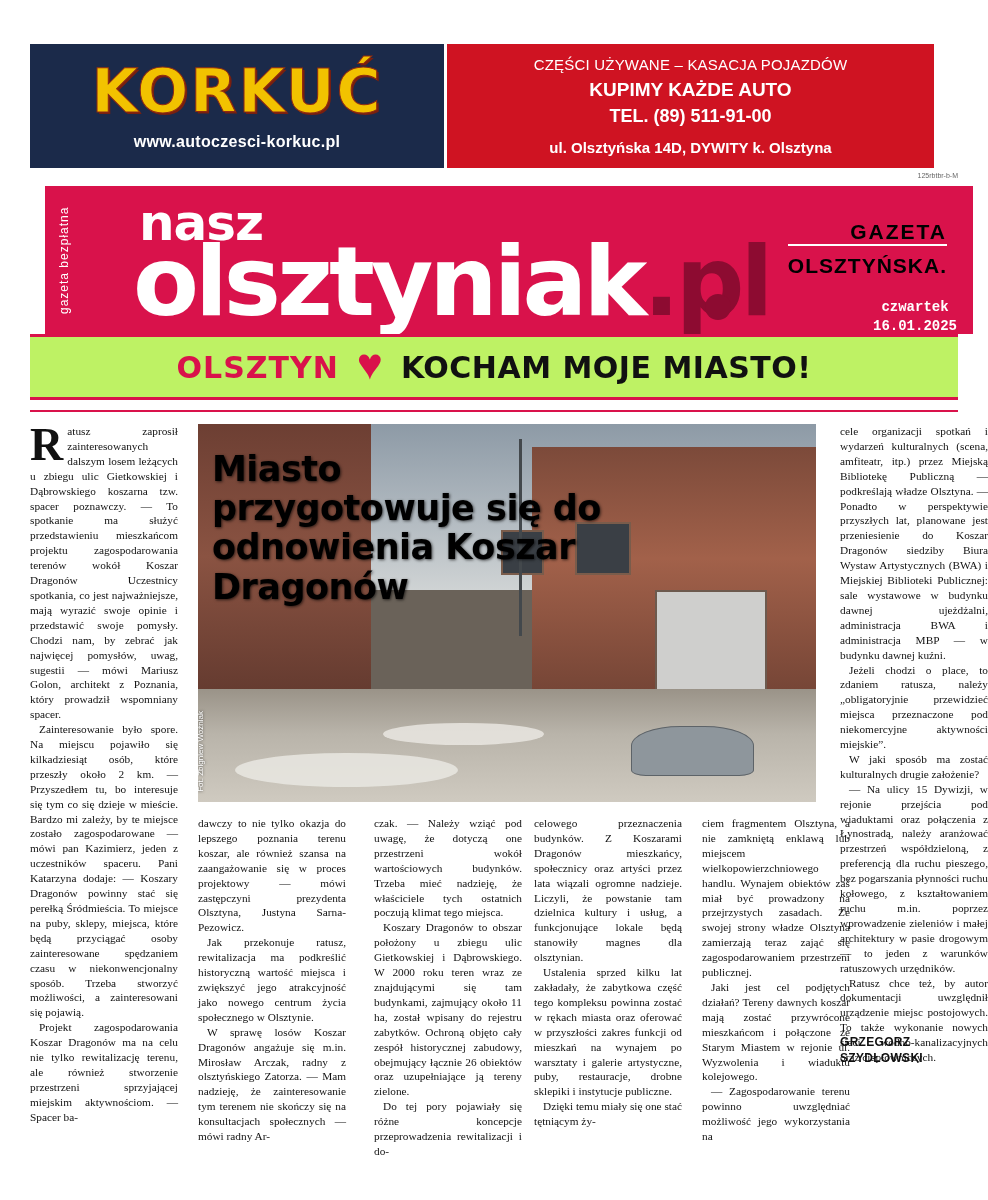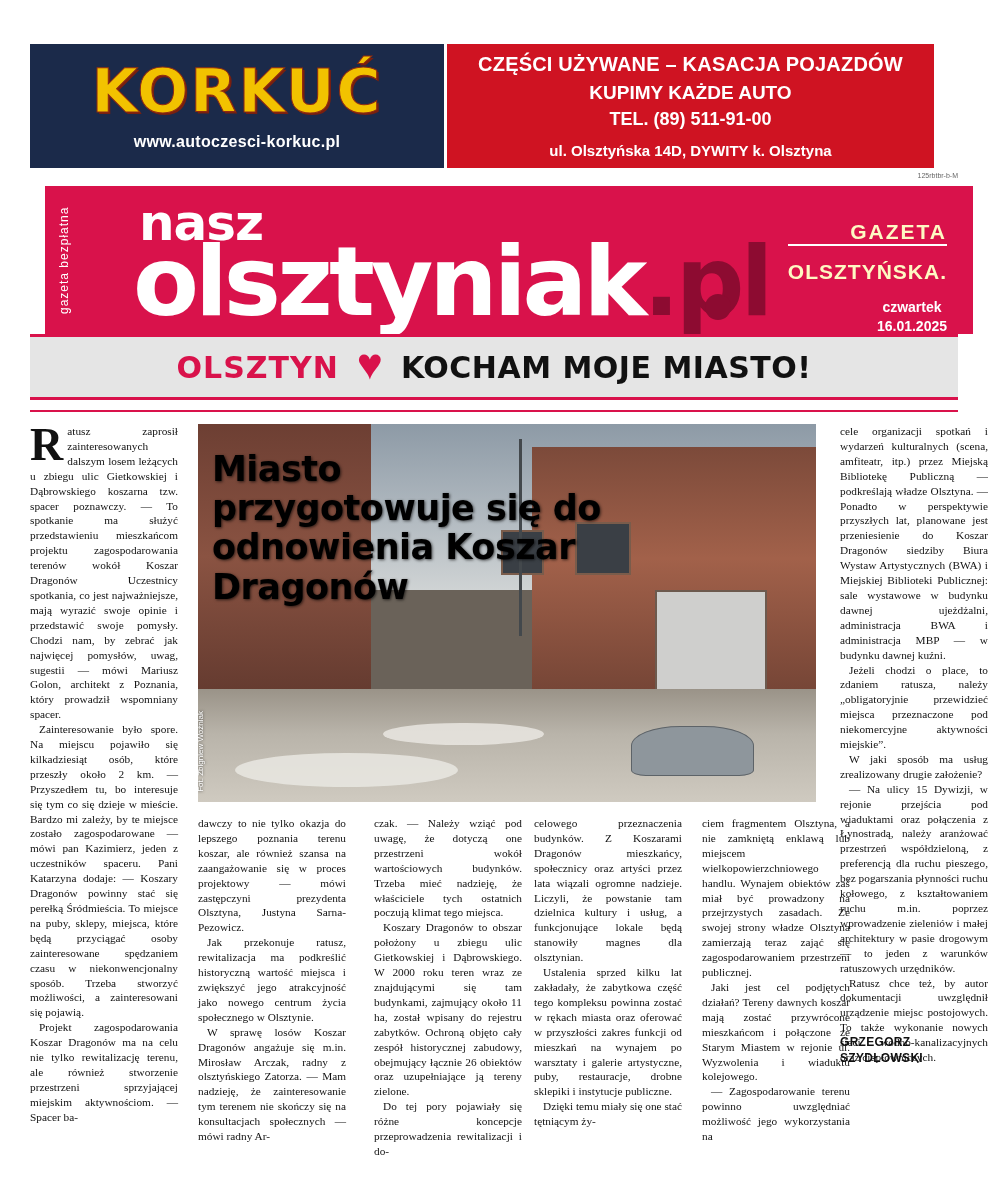--- a/index.html
+++ b/index.html
@@ -43,21 +43,21 @@
     letter-spacing:0.3px;
   }
   .topad-right {
     width:500px; height:124px;
     background:#cf1322;
     color:#fff;
     display:flex; flex-direction:column; align-items:center; justify-content:center;
     font-family:"Liberation Sans", sans-serif;
     text-align:center;
   }
-  .topad-right .l1 { font-weight:bold; font-size:20px; letter-spacing:0.2px; }
+  .topad-right .l1 { font-weight:normal; font-size:15px; letter-spacing:0.2px; }
   .topad-right .l2 { font-weight:bold; font-size:19px; margin-top:6px; }
   .topad-right .l3 { font-weight:bold; font-size:18px; margin-top:5px; }
   .topad-right .l4 { font-weight:bold; font-size:15px; margin-top:12px; }
 
   .adcode {
     position:absolute; right:30px; top:172px;
     font-family:"Liberation Sans", sans-serif;
     font-size:7px; color:#666;
   }
 
@@ -99,38 +99,38 @@
   .olsztyniak .pl { color:#8d0b31; }
   .dot {
     position:absolute; left:660px; top:108px;
     width:26px; height:26px; border-radius:50%;
     background:#8d0b31;
   }
   .gazeta-brand {
     position:absolute; right:26px; top:34px;
     text-align:right;
     font-family:"Liberation Sans", sans-serif;
-    color:#fef9c3;
+    color:#000000;
   }
   .gazeta-brand .g1 { font-weight:bold; font-size:21px; letter-spacing:2px; }
-  .gazeta-brand .g2 { font-weight:bold; font-size:21px; letter-spacing:1px; border-top:2px solid #fff; padding-top:14px; }
+  .gazeta-brand .g2 { font-weight:bold; font-size:21px; letter-spacing:1px; border-top:2px solid #fff; padding-top:8px; }
   .date-box {
-    position:absolute; right:26px; top:112px;
+    position:absolute; right:16px; top:112px;
     text-align:center;
-    font-family:Liberation Sans, sans-serif;
+    font-family:Liberation Mono, monospace;
     color:#ffffff;
     font-size:14px;
     font-weight:bold;
     line-height:1.35;
   }
 
   
   .slogan {
     position:absolute; left:30px; top:334px; width:928px; height:66px;
-    background:#e5e5e5;
+    background:#bef264;
     border-top:3px solid #d9124b;
     border-bottom:3px solid #d9124b;
     display:flex; align-items:center; justify-content:center;
   }
   .slogan .olsztyn {
     font-family:"DejaVu Sans", sans-serif;
     font-weight:bold; font-size:30px; color:#d9124b; letter-spacing:1px;
   }
   .heart {
     margin:0 18px;
@@ -328,20 +328,20 @@
 
     <div class="col c5 under-photo">
       <p class="first">ciem fragmentem Olsztyna, a nie zamkniętą enklawą lub miejscem wielkopowierzchniowego handlu. Wynajem obiektów zaś miał być prowadzony na przejrzystych zasadach. Ze swojej strony władze Olsztyna zamierzają teraz zająć się zagospodarowaniem przestrzeni publicznej.</p>
       <p>Jaki jest cel podjętych działań? Tereny dawnych koszar mają zostać przywrócone mieszkańcom i połączone ze Starym Miastem w rejonie ul. Wyzwolenia i wiaduktu kolejowego.</p>
       <p>— Zagospodarowanie terenu powinno uwzględniać możliwość jego wykorzystania na</p>
     </div>
 
     <div class="col c6">
       <p class="first">cele organizacji spotkań i wydarzeń kulturalnych (scena, amfiteatr, itp.) przez Miejską Bibliotekę Publiczną — podkreślają władze Olsztyna. — Ponadto w perspektywie przyszłych lat, planowane jest przeniesienie do Koszar Dragonów siedziby Biura Wystaw Artystycznych (BWA) i Miejskiej Biblioteki Publicznej: sale wystawowe w budynku dawnej ujeżdżalni, administracja BWA i administracja MBP — w budynku dawnej kuźni.</p>
       <p>Jeżeli chodzi o place, to zdaniem ratusza, należy „obligatoryjnie przewidzieć miejsca przeznaczone pod niekomercyjne aktywności miejskie”.</p>
-      <p>W jaki sposób ma usług zrealizowany drugie założenie?</p>
+      <p>W jaki sposób ma zostać kulturalnych drugie założenie?</p>
       <p>— Na ulicy 15 Dywizji, w rejonie przejścia pod wiaduktami oraz połączenia z Łynostradą, należy aranżować przestrzeń współdzieloną, z preferencją dla ruchu pieszego, bez pogarszania płynności ruchu kołowego, z kształtowaniem ruchu m.in. poprzez wprowadzenie zieleniów i małej architektury w pasie drogowym — to jeden z warunków ratuszowych urzędników.</p>
       <p>Ratusz chce też, by autor dokumentacji uwzględnił urządzenie miejsc postojowych. To także wykonanie nowych sieci wodno-kanalizacyjnych oraz ciepłowniczych.</p>
       <div class="signature">GRZEGORZ SZYDŁOWSKI</div>
     </div>
 
   </div>
 </div>
 
 </body></html>

